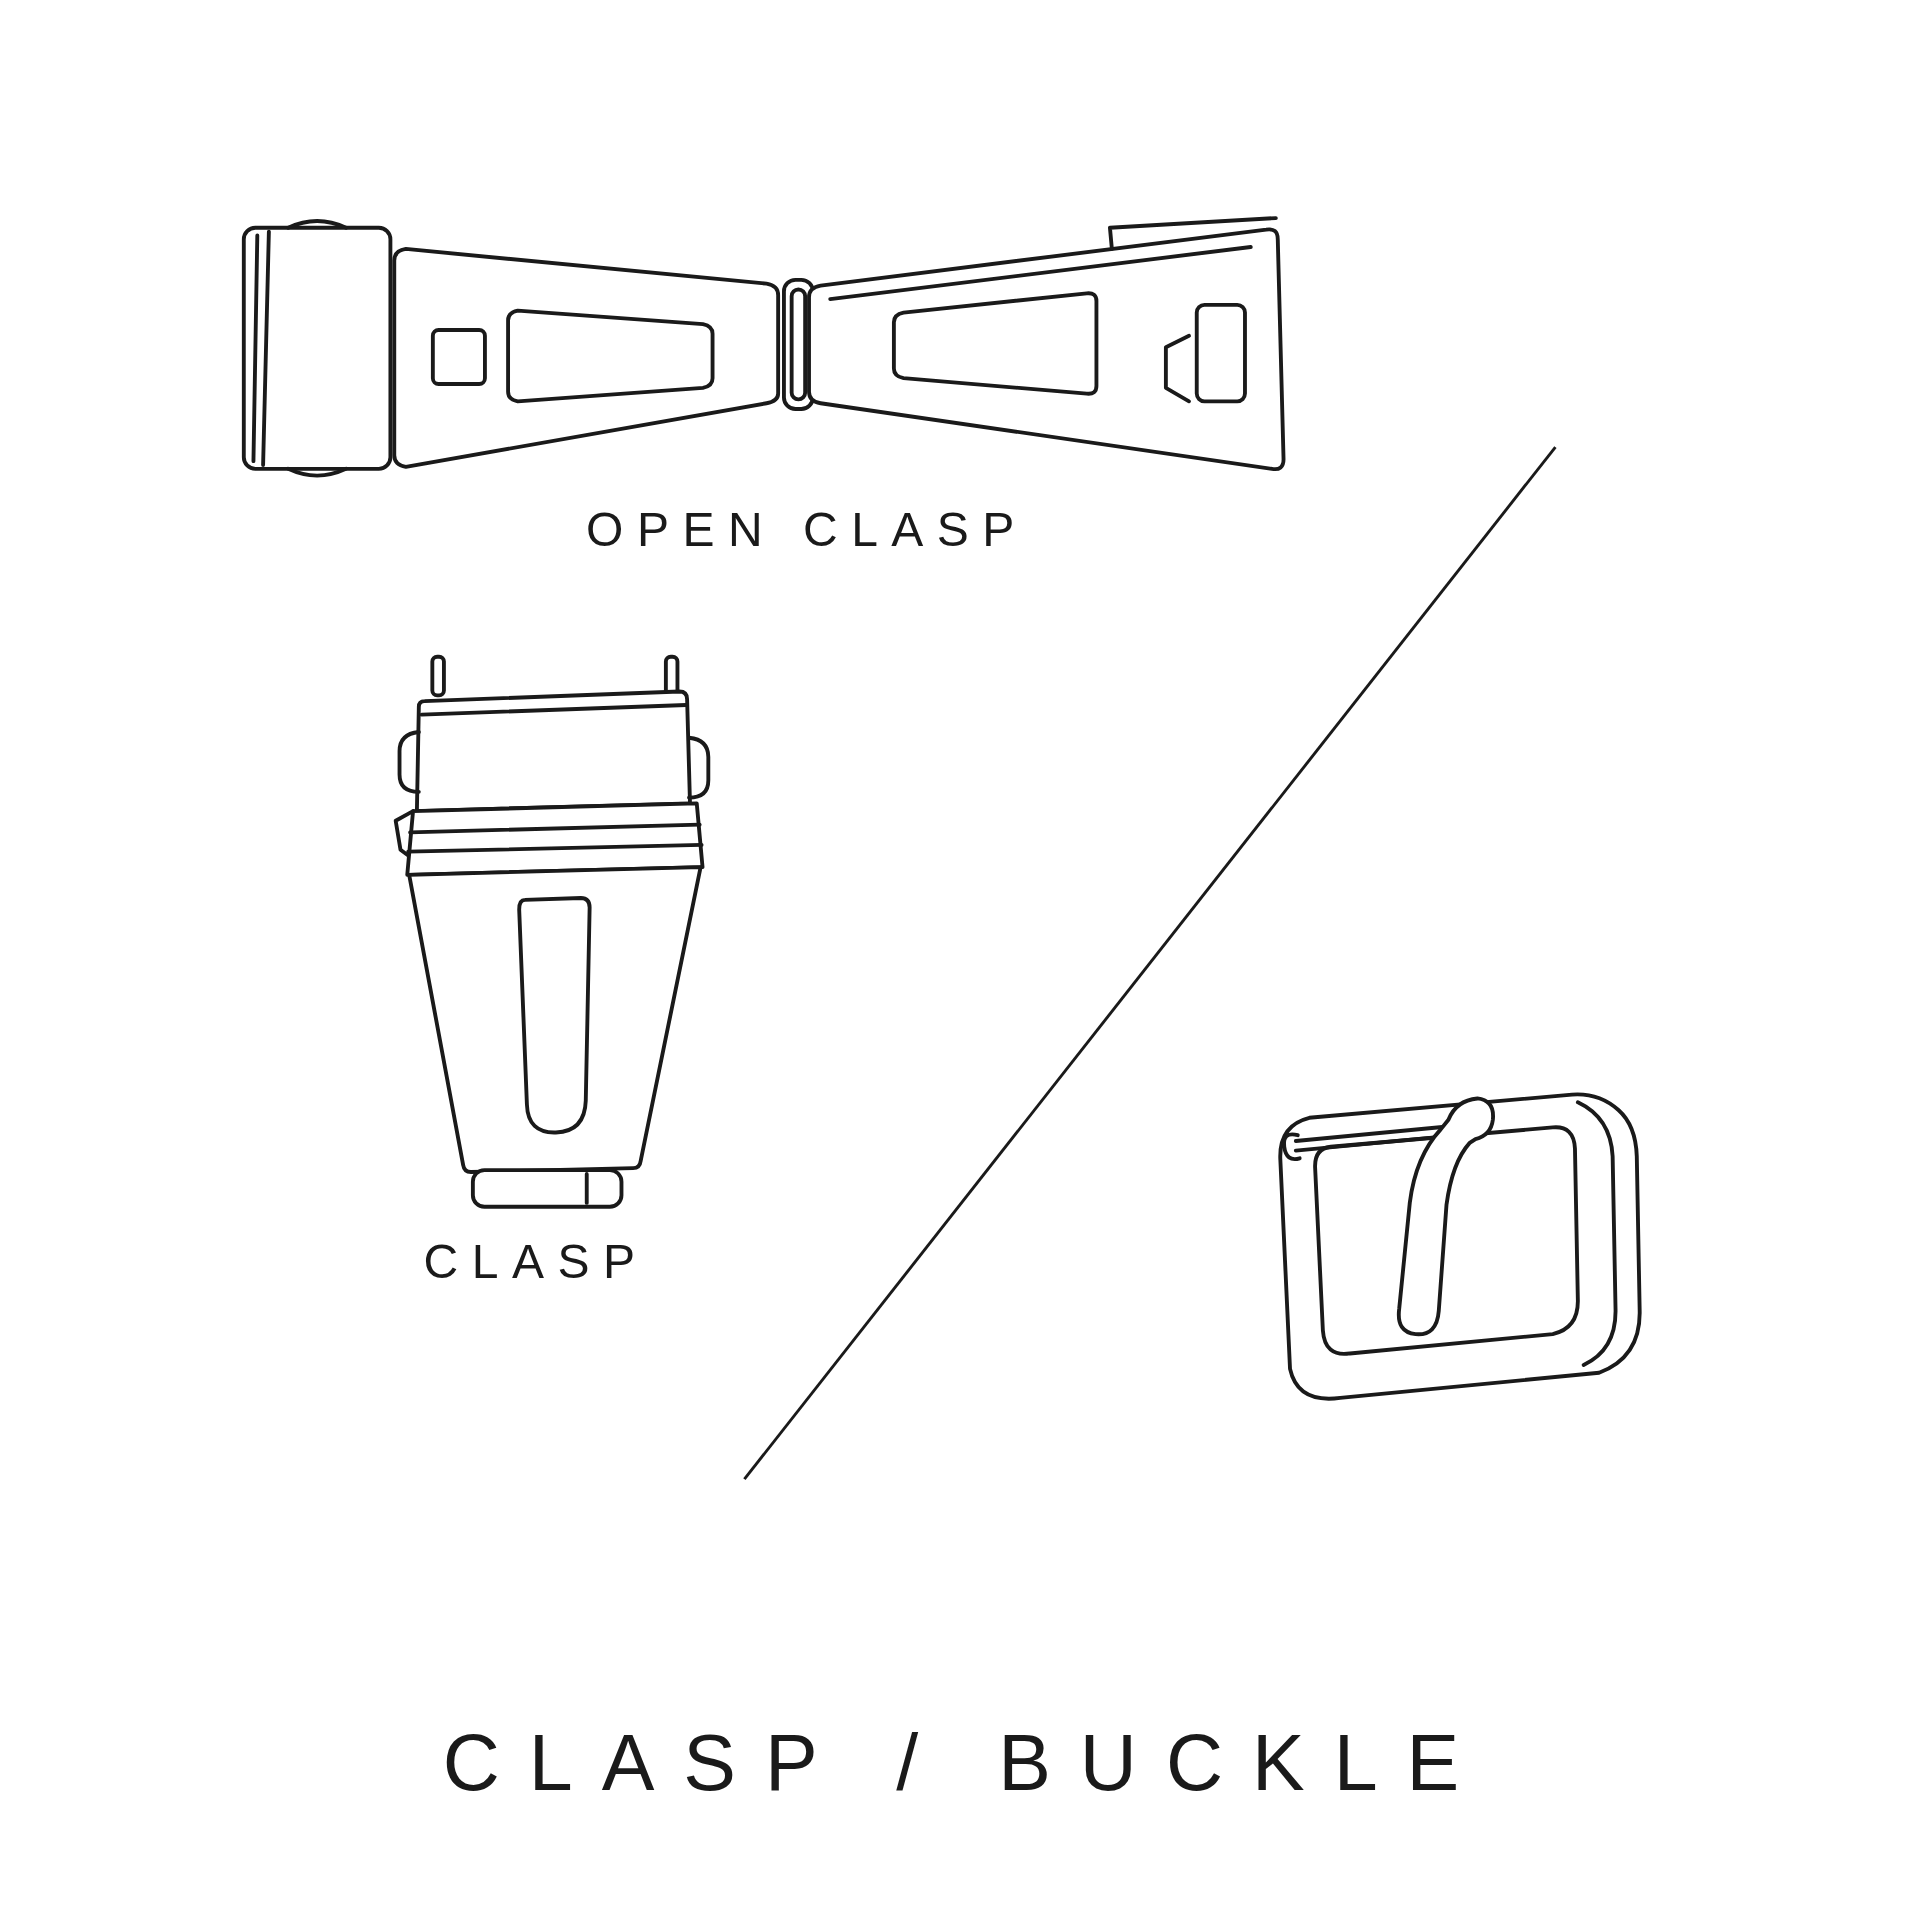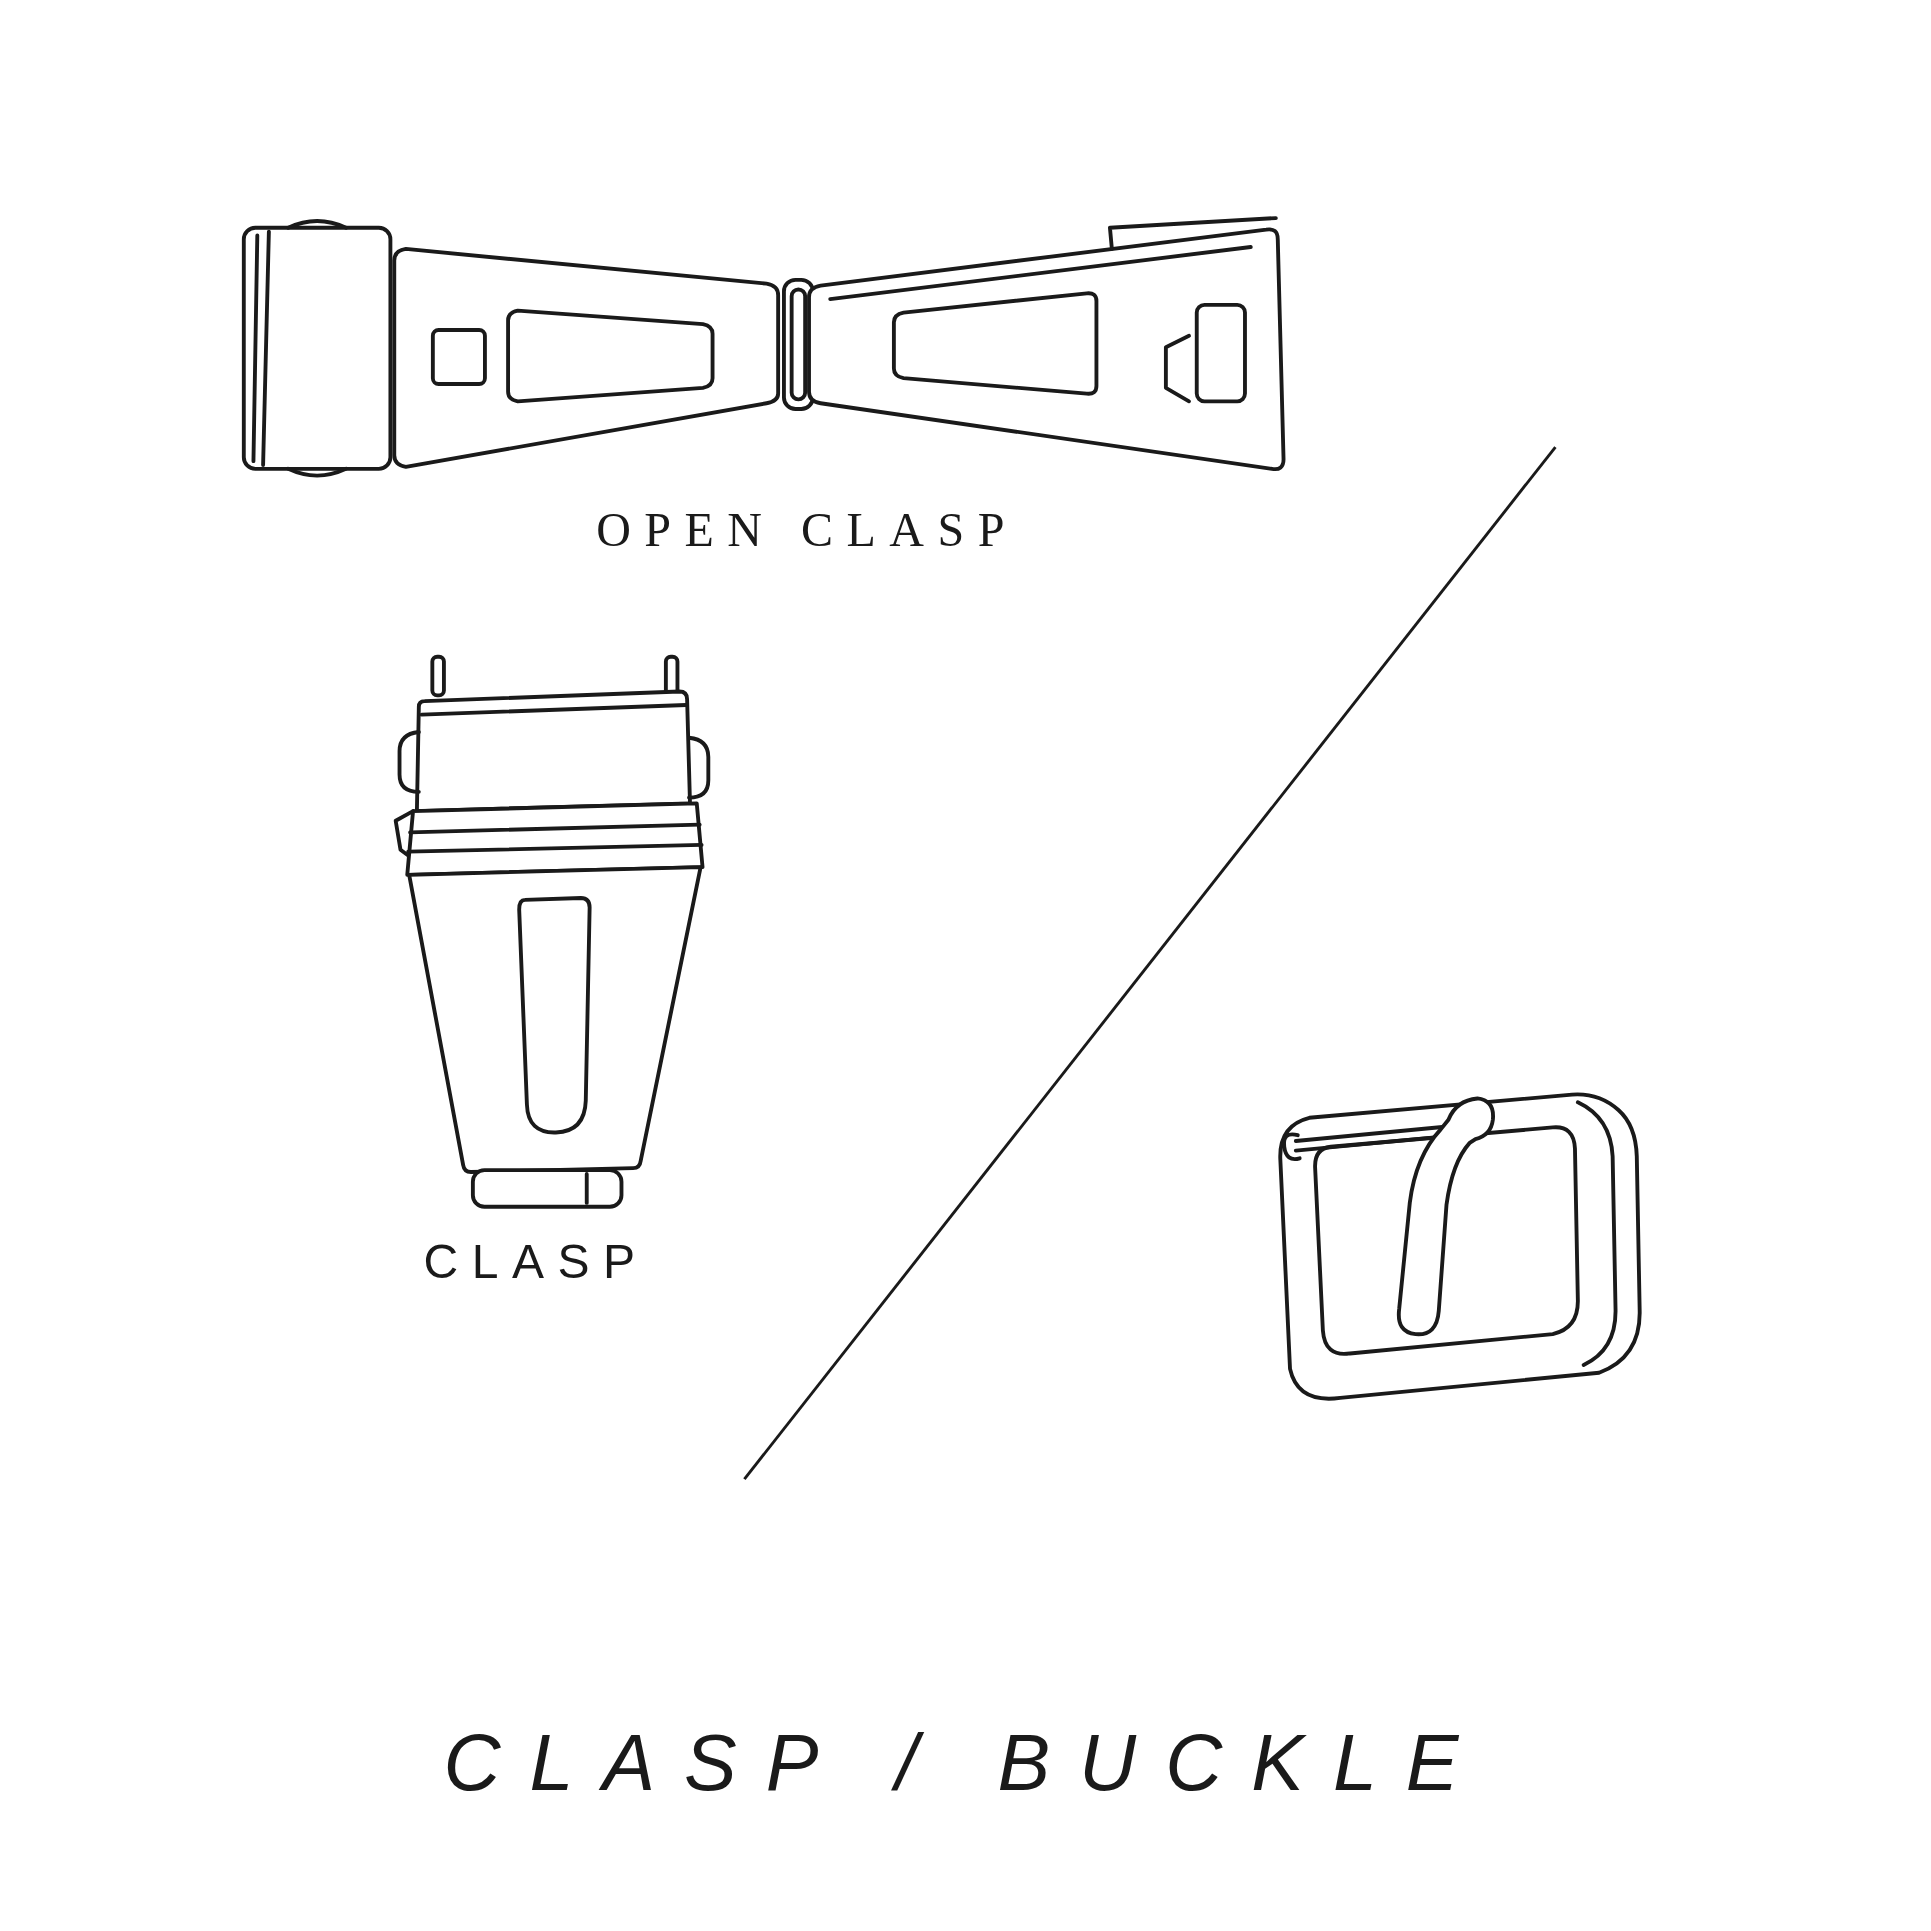--- a/index.html
+++ b/index.html
@@ -26,32 +26,31 @@
   .illus .fillw{fill:var(--bg);}
   .caption{
     position:absolute;
     color:var(--line);
     font-size:48px;
     letter-spacing:13.5px;
     font-weight:400;
     text-align:center;
     white-space:nowrap;
   }
-  .caption-open{left:324px;top:502px;width:966px;font-family:Liberation Serif, serif;}
+  .caption-open{left:324px;top:502px;width:966px;}
   .caption-closed{left:198px;top:1234px;width:676px;}
   .page-title{
     position:absolute;
     left:0;top:1717px;width:1931px;
     text-align:center;
     color:var(--line);
     font-size:79px;
     letter-spacing:29px;
     font-weight:400;
     white-space:nowrap;
-    font-style:italic;
   }
   .divider{position:absolute;left:0;top:0;width:1931px;height:1931px;pointer-events:none;}
   .divider line{stroke:var(--line);stroke-width:3;}
 </style>
 </head>
 <body>
 
 <div class="canvas">
 
   <div class="illus" style="left:228px;top:193px;width:1081px;height:299px;">

